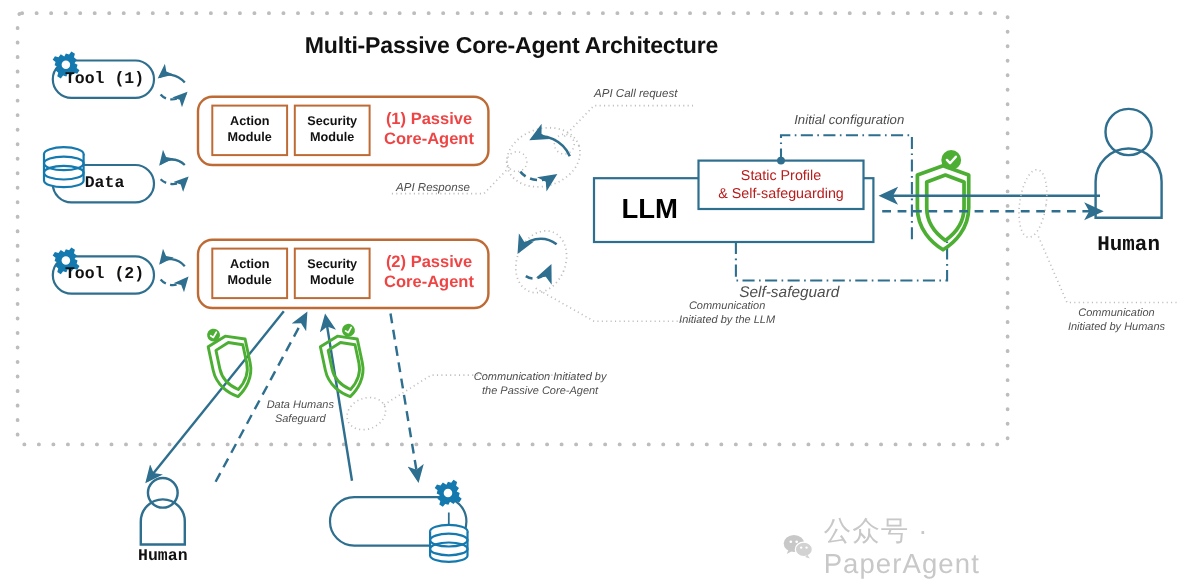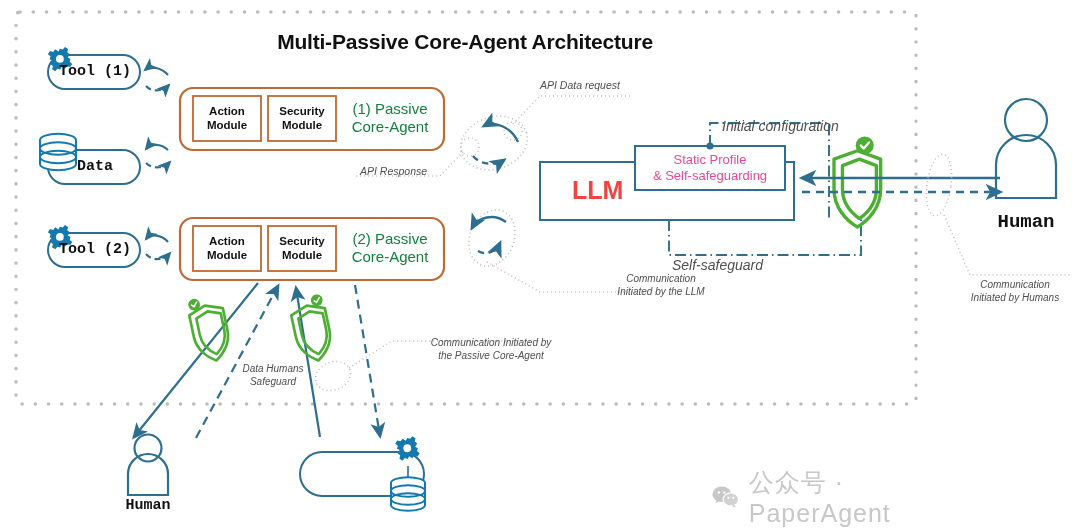--- a/index.html
+++ b/index.html
@@ -7,23 +7,23 @@
        font-family:"Liberation Sans","DejaVu Sans",sans-serif;}
   #stage{position:relative;width:949px;height:528px;background:#fff;}
   #svgroot{position:absolute;left:0;top:0;width:1080px;height:528px;}
   .lbl{position:absolute;white-space:pre;line-height:1.12;}
   .bold{font-weight:bold;color:#111111;}
   .ctr{text-align:center;font-family:Liberation Mono, monospace;}
   #title{left:0;top:30px;width:930px;text-align:center;font-size:21px;
          font-weight:bold;letter-spacing:-.2px;color:#111;}
   .nodelbl{font-size:15px;}
   .modlbl{font-size:11.5px;font-weight:bold;color:#111;text-align:center;line-height:1.22;}
-  .agentlbl{font-size:15px;font-weight:normal;color:#15803d;text-align:center;line-height:1.2;}
-  .llmlbl{font-size:25px;font-weight:bold;color:#ef4444;margin-left:7px;}
-  .spbox{font-size:13px;color:#ec4899;text-align:center;line-height:1.25;}
+  .agentlbl{font-size:15px;font-weight:bold;color:#ef4444;text-align:center;line-height:1.2;}
+  .llmlbl{font-size:25px;font-weight:bold;color:#000000;}
+  .spbox{font-size:13px;color:#b91c1c;text-align:center;line-height:1.25;}
   .anno{font-size:10.5px;font-style:italic;color:#4e4e4e;}
   .anno2{font-size:10px;font-style:italic;color:#4e4e4e;text-align:center;line-height:1.3;}
   #wm{position:absolute;left:712px;top:466px;display:flex;align-items:center;gap:9px;
       color:#c8c8c8;font-size:25px;letter-spacing:1px;}
 </style>
 </head>
 <body>
 
 <div id="stage">
 
@@ -212,23 +212,23 @@
   <div class="lbl modlbl" style="left:193px;top:234px;width:68px;"><span>Action</span><br><span>Module</span></div>
   <div class="lbl modlbl" style="left:268px;top:234px;width:68px;"><span>Security</span><br><span>Module</span></div>
   <div class="lbl agentlbl" style="left:340px;top:230px;width:100px;"><span>(2) Passive</span><br><span>Core-Agent</span></div>
 
   <div class="lbl llmlbl" style="left:565px;top:176px;">LLM</div>
   <div class="lbl spbox" style="left:635px;top:152px;width:150px;"><span>Static Profile</span><br><span>&amp; Self-safeguarding</span></div>
 
   <div class="lbl bold ctr" style="left:976px;top:212px;width:100px;font-size:19px;">Human</div>
   <div class="lbl bold ctr" style="left:108px;top:498px;width:80px;font-size:15px;">Human</div>
 
-  <div class="lbl anno" style="left:540px;top:80px;">API Data request</div>
+  <div class="lbl anno" style="left:540px;top:80px;">API Call request</div>
   <div class="lbl anno" style="left:360px;top:166px;">API Response</div>
-  <div class="lbl anno" style="left:722px;top:103px;font-size:14px;margin-top:16px;">Initial configuration</div>
+  <div class="lbl anno" style="left:722px;top:103px;font-size:12px;">Initial configuration</div>
   <div class="lbl anno" style="left:672px;top:258px;font-size:14px;">Self-safeguard</div>
 
   <div class="lbl anno2" style="left:566px;top:272px;width:190px;"><span>Communication</span><br><span>Initiated by the LLM</span></div>
   <div class="lbl anno2" style="left:952px;top:278px;width:126px;"><span>Communication</span><br><span>Initiated by Humans</span></div>
   <div class="lbl anno2" style="left:406px;top:336px;width:170px;text-align:center;"><span>Communication Initiated by</span><br><span>the Passive Core-Agent</span></div>
   <div class="lbl anno2" style="left:218px;top:362px;width:110px;"><span>Data Humans</span><br><span>Safeguard</span></div>
 
   <div id="wm">
     <svg width="34" height="28" viewBox="0 0 34 28">
       <ellipse cx="12" cy="10.5" rx="11.5" ry="9.5" fill="#C8C8C8"></ellipse>

